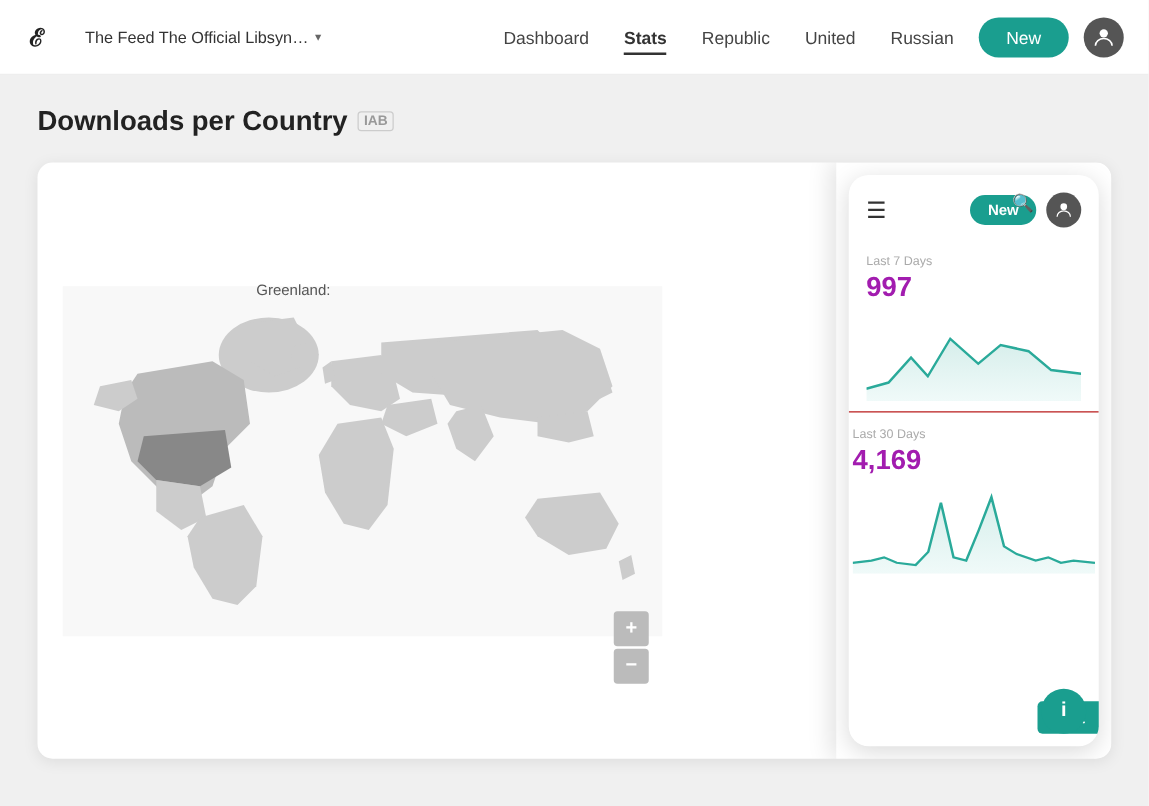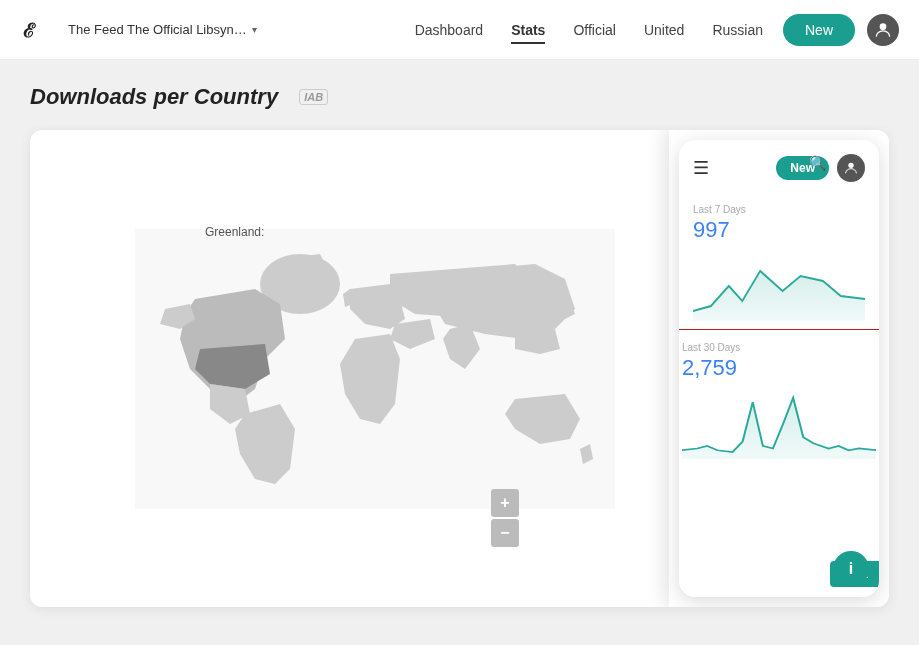--- a/index.html
+++ b/index.html
@@ -104,23 +104,22 @@
     
     .main-content {
       flex: 1;
       padding: 24px 30px;
       position: relative;
       overflow: hidden;
     }
     .page-title-row {
       display: flex;
       align-items: center;
-      gap: 21px;
+      gap: 8px;
       margin-bottom: 20px;
-      font-style: italic;
     }
     .page-title {
       font-size: 22px;
       font-weight: 700;
       color: #222;
     }
     .iab-badge {
       font-size: 11px;
       color: #999;
       border: 1px solid #ccc;
@@ -140,21 +139,21 @@
       overflow: hidden;
       display: flex;
     }
 
     
     .map-area {
       flex: 1;
       position: relative;
       display: flex;
       align-items: center;
-      justify-content: center;
+      justify-content: flex-start;
       padding: 20px;
     }
 
     
     .world-map-svg {
       width: 480px;
       height: 300px;
     }
 
     .greenland-label {
@@ -278,22 +277,22 @@
       padding: 12px 14px 8px;
       border-bottom: 1px solid #b91c1c;
     }
     .stats-period {
       font-size: 10px;
       color: #aaa;
       margin-bottom: 2px;
     }
     .stats-value {
       font-size: 22px;
-      font-weight: 400;
-      color: #3b82f6;
+      font-weight: 700;
+      color: #a21caf;
       margin-bottom: 8px;
     }
 
     
     .chart-area {
       height: 70px;
       position: relative;
       overflow: hidden;
     }
     .chart-svg {
@@ -362,21 +361,21 @@
       <text x="4" y="26" font-size="22" font-weight="900" fill="#222">ℰ</text>
     </svg>
   </div>
   <div class="header-podcast">
     <span class="podcast-name">The Feed The Official Libsyn Podc...</span>
     <span class="chevron-icon">▾</span>
   </div>
   <nav class="header-nav">
     <a class="nav-item">Dashboard</a>
     <a class="nav-item active">Stats</a>
-    <a class="nav-item">Official</a>
+    <a class="nav-item">Republic</a>
     <a class="nav-item">United</a>
     <a class="nav-item">Russian</a>
   </nav>
   <button class="header-new-btn">New</button>
   <div class="header-avatar">
     <svg viewBox="0 0 24 24" width="20" height="20" fill="#fff">
         <circle cx="12" cy="8" r="4"></circle>
         <path d="M4 20c0-4 3.6-7 8-7s8 3 8 7" stroke="#fff" fill="none" stroke-width="1.5"></path>
       </svg>
   </div>
@@ -486,21 +485,21 @@
                 </linearGradient>
               </defs>
               <path d="M0,60 L20,55 L40,35 L55,50 L75,20 L100,40 L120,25 L145,30 L165,45 L192,48 L192,70 L0,70 Z" fill="url(#chartGrad1)"></path>
               <path d="M0,60 L20,55 L40,35 L55,50 L75,20 L100,40 L120,25 L145,30 L165,45 L192,48" fill="none" stroke="#2aaa9a" stroke-width="2"></path>
             </svg>
           </div>
         </div>
 
         <div class="stats-panel-2">
           <div class="stats-period">Last 30 Days</div>
-          <div class="stats-value">2,759</div>
+          <div class="stats-value">4,169</div>
           <div class="chart-area-2">
             <svg class="chart-svg" viewBox="0 0 192 80" preserveAspectRatio="none">
               <defs>
                 <linearGradient id="chartGrad2" x1="0" y1="0" x2="0" y2="1">
                   <stop offset="0%" stop-color="#d6eeeb"></stop>
                   <stop offset="100%" stop-color="#f0faf9"></stop>
                 </linearGradient>
               </defs>
               <path d="M0,70 L15,68 L25,65 L35,70 L50,72 L60,60 L70,15 L80,65 L90,68 L100,40 L110,10 L120,55 L130,62 L145,68 L155,65 L165,70 L175,68 L192,70 L192,80 L0,80 Z" fill="url(#chartGrad2)"></path>
               <path d="M0,70 L15,68 L25,65 L35,70 L50,72 L60,60 L70,15 L80,65 L90,68 L100,40 L110,10 L120,55 L130,62 L145,68 L155,65 L165,70 L175,68 L192,70" fill="none" stroke="#2aaa9a" stroke-width="2"></path>

